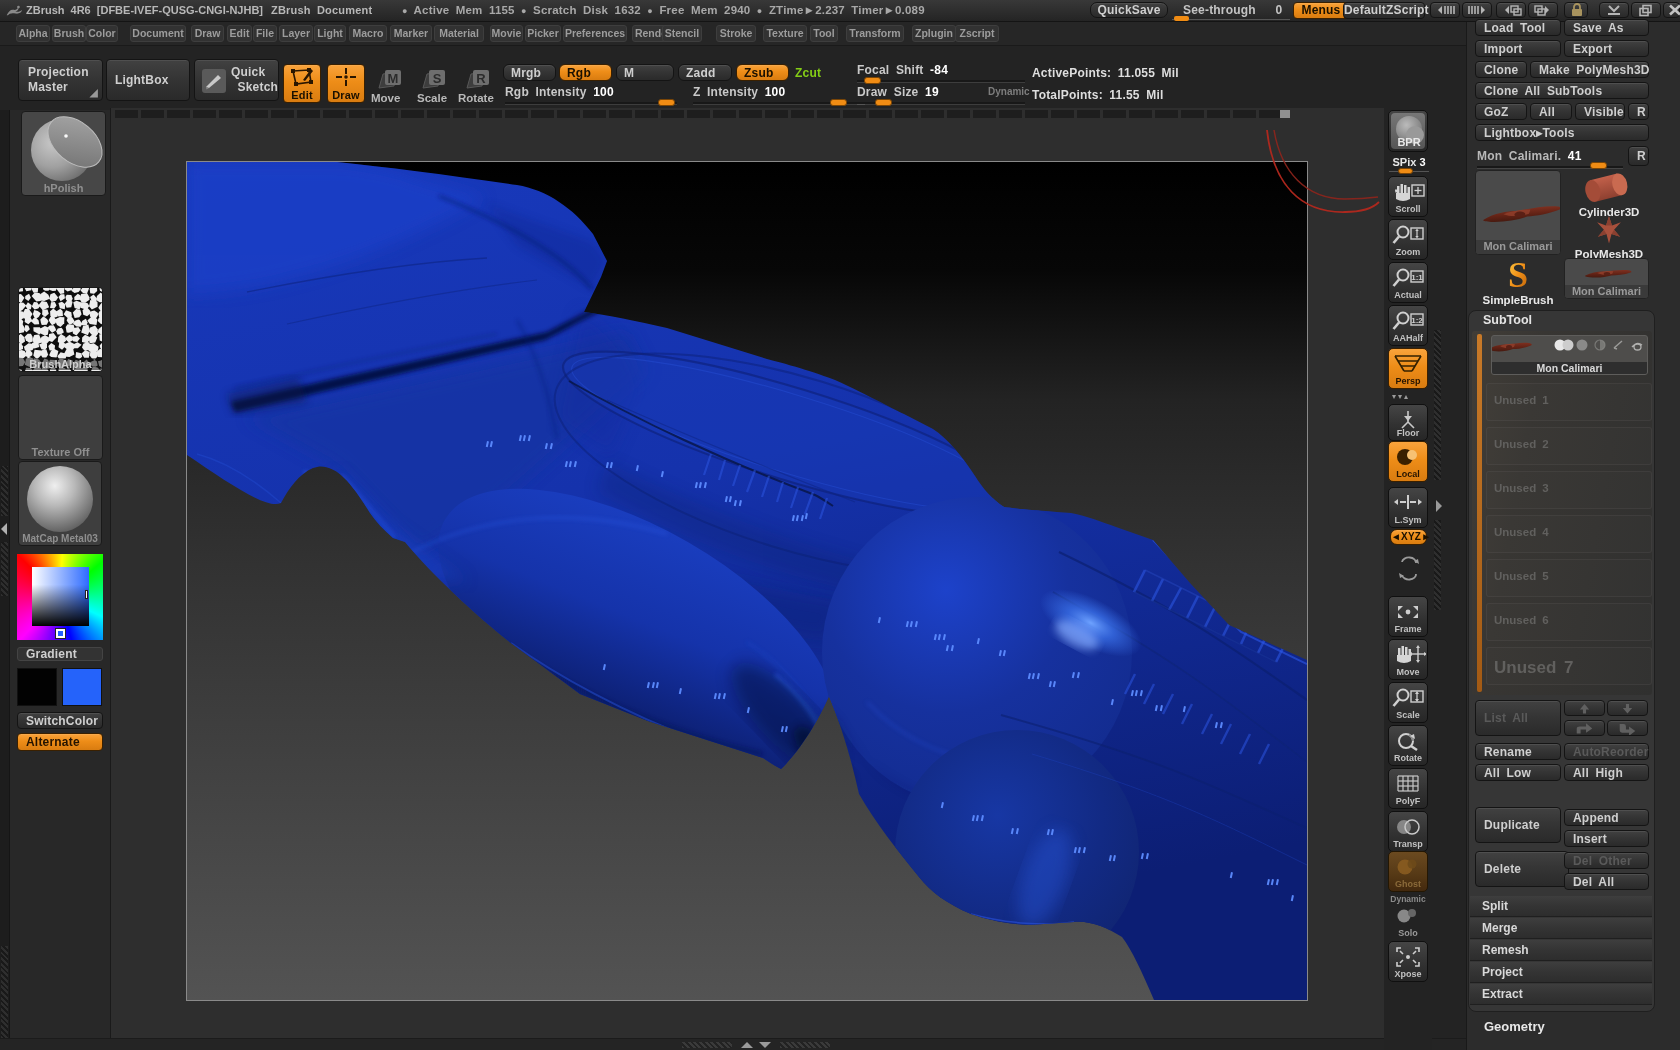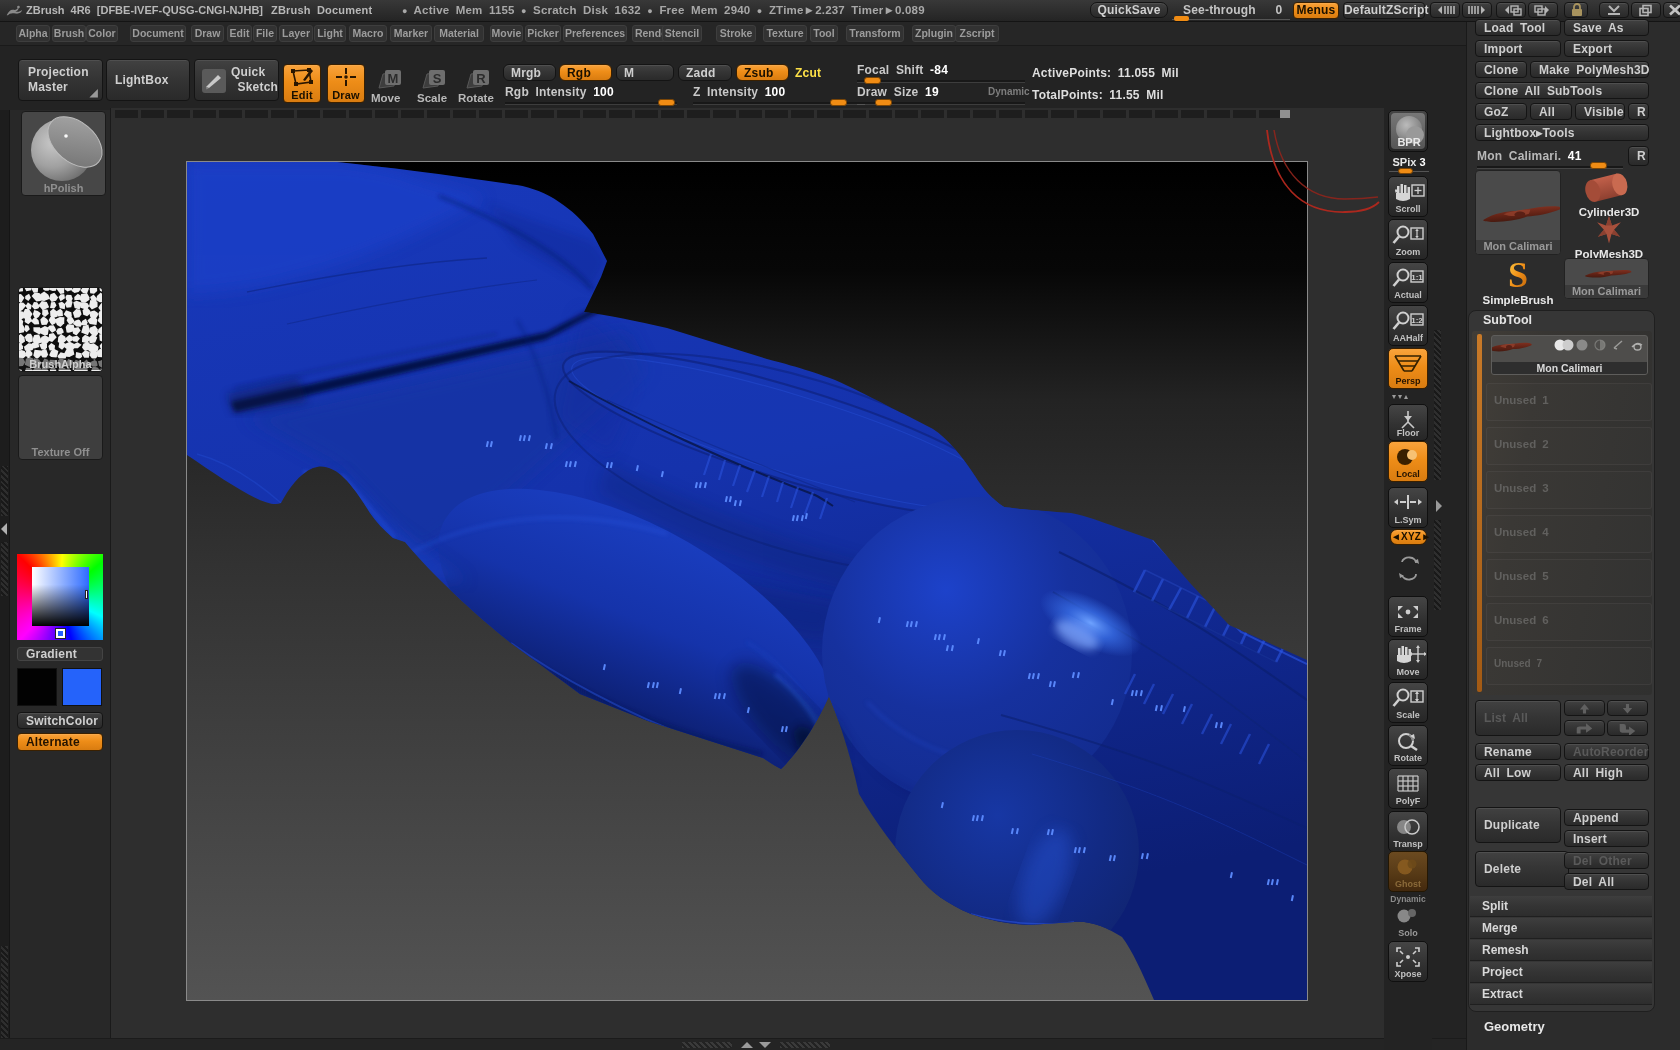--- a/index.html
+++ b/index.html
@@ -48,21 +48,21 @@
   <path d="M6 17 C9 10 13 7 17 8 C21 9 24 6 25 3 C26 6 24 10 20 11 C24 12 28 11 31 8 C30 13 25 15 20 14 C14 13 10 14 8 17 Z" fill="#8a8a8a"></path>
   <circle cx="25" cy="3.5" r="2.2" fill="#8a8a8a"></circle>
  </svg>
  <span class="abs wt" style="left:26px;top:4px;color:#b8b8b8;font-size:11px;word-spacing:3px;letter-spacing:0;">ZBrush 4R6 [DFBE-IVEF-QUSG-CNGI-NJHB]</span>
  <span class="abs wt" style="left:271px;top:4px;color:#b8b8b8;font-size:11px;word-spacing:3px;">ZBrush Document</span>
  <span class="abs wt" style="left:402px;top:4px;color:#a8a8a8;font-size:11.5px;word-spacing:3px;"><span style="font-size:9px;">●</span> Active Mem 1155 <span style="font-size:9px;">●</span> Scratch Disk 1632 <span style="font-size:9px;">●</span> Free Mem 2940 <span style="font-size:9px;">●</span> ZTime►2.237 Timer►0.089</span>
  <div class="btn" style="left:1090px;top:2px;width:78px;height:16px;text-align:center;line-height:14px;border-radius:7px;">QuickSave</div>
  <span class="abs wt" style="left:1183px;top:3px;color:#c4c4c4">See-through&nbsp;&nbsp; 0</span>
  <div class="abs" style="left:1172px;top:19px;width:118px;height:1px;background:#555"></div>
  <div class="abs" style="left:1174px;top:16px;width:15px;height:5px;background:#f08c14;border-radius:2px;"></div>
- <div class="btn obtn" style="left:1293px;top:2px;width:46px;height:17px;text-align:center;line-height:15px;">Menus</div>
+ <div class="btn obtn" style="left:1293px;top:2px;width:56px;height:17px;text-align:center;line-height:15px;">Menus</div>
  <div class="btn" style="left:1343px;top:2px;width:82px;height:17px;text-align:center;line-height:15px;">DefaultZScript</div>
  <div class="btn" style="left:1430px;top:2px;width:30px;height:16px;"><svg width="28" height="14" viewBox="0 0 28 14" style="margin:0 0 0 1px">
           <path d="M6 7 L10 3 V11 Z" fill="#b5b5b5"></path>
           <g stroke="#b5b5b5" stroke-width="1.6">
             <line x1="13" y1="3" x2="13" y2="11"></line>
             <line x1="16" y1="3" x2="16" y2="11"></line>
             <line x1="19" y1="3" x2="19" y2="11"></line>
             <line x1="22" y1="3" x2="22" y2="11"></line>
           </g>
         </svg></div>
@@ -195,21 +195,21 @@
       </div>
       <div class="btn" style="left:616px;top:18px;width:58px;height:17px;border-radius:6px;">
         <span style="position:absolute;left:7px;top:1px;">M</span>
       </div>
       <div class="btn" style="left:678px;top:18px;width:54px;height:17px;border-radius:6px;">
         <span style="position:absolute;left:7px;top:1px;">Zadd</span>
       </div>
       <div class="btn obtn" style="left:736px;top:18px;width:53px;height:17px;border-radius:6px;">
         <span style="position:absolute;left:7px;top:1px;">Zsub</span>
       </div>
-      <span class="abs wt" style="left:795px;top:20px;color:#fde047;">Zcut</span>
+      <span class="abs wt" style="left:795px;top:20px;color:#84cc16;">Zcut</span>
       <span class="abs wt" style="left:505px;top:39px;">Rgb Intensity <span style="color:#fff">100</span></span>
       <div class="sldtrack" style="left:505px;top:56px;width:172px;"></div>
       <div class="sldhandle" style="left:658px;top:53px;"></div>
       <span class="abs wt" style="left:693px;top:39px;">Z Intensity <span style="color:#fff">100</span></span>
       <div class="sldtrack" style="left:693px;top:56px;width:172px;"></div>
       <div class="sldhandle" style="left:830px;top:53px;"></div>
       <span class="abs wt" style="left:857px;top:17px;">Focal Shift <span style="color:#fff">-84</span></span>
       <div class="sldtrack" style="left:857px;top:34px;width:168px;"></div>
       <div class="sldhandle" style="left:864px;top:31px;"></div>
       <span class="abs wt" style="left:857px;top:39px;">Draw Size <span style="color:#fff">19</span></span>
@@ -367,20 +367,30 @@
           <polygon points="63.4,81.3 65.2,83.7 63.7,87.0 58.7,89.5 55.4,86.1 57.3,83.1 59.7,79.4" fill="#ededed"></polygon>
           <polygon points="70.5,85.9 67.5,89.2 62.1,84.9 65.8,81.0 70.0,80.3" fill="#ededed"></polygon>
           <polygon points="84.4,85.2 82.3,90.1 75.0,91.3 72.9,87.4 75.6,80.5 80.3,81.3" fill="#ededed"></polygon>
           <polygon points="87.0,89.8 82.6,87.7 83.5,82.3 88.2,83.4 90.8,86.6" fill="#ededed"></polygon>
         </svg>
         <div class="cap" style="color:#cfcfcf;background:rgba(20,20,20,.55);">BrushAlpha</div>
       </div>
       <div class="thumb" style="left:18px;top:265px;width:85px;height:85px;background:#3e3e3e;">
         <div class="cap">Texture  Off</div>
       </div>
+      <div class="thumb" style="left:18px;top:351px;width:84px;height:85px;background:#3e3e3e;"><svg width="82" height="70" viewBox="0 0 82 70">
+          <defs>
+            <radialGradient id="mcg" cx="42%" cy="30%" r="75%">
+              <stop offset="0%" stop-color="#efefef"></stop>
+              <stop offset="40%" stop-color="#b9b9b9"></stop>
+              <stop offset="100%" stop-color="#595959"></stop>
+            </radialGradient>
+          </defs>
+          <circle cx="41" cy="37" r="33" fill="url(#mcg)"></circle>
+        </svg><div class="cap" style="font-size:10px;">MatCap  Metal03</div></div>
       <div class="abs" style="left:17px;top:444px;width:86px;height:86px;background:conic-gradient(from 315deg, #f00, #ff0 48deg, #0f0 95deg, #0ff 160deg, #00f 210deg, #f0f 268deg, #f00 360deg);">
         <div class="abs" style="left:15px;top:13px;width:57px;height:59px;background:linear-gradient(to bottom,rgba(0,0,0,0) 30%,#000 100%),linear-gradient(to right,#fff,#2e6bff);"></div>
         <div class="abs" style="left:68px;top:36px;width:3px;height:9px;background:#fff;border:1px solid #222;"></div>
         <div class="abs" style="left:39px;top:75px;width:9px;height:9px;background:#2060ff;border:2px solid #fff;box-shadow:0 0 0 1px #222;"></div>
       </div>
       <div class="abs" style="left:17px;top:537px;width:86px;height:14px;background:#333;border:1px solid #444;border-radius:3px;"></div>
       <span class="abs wt" style="left:26px;top:537px;color:#cfcfcf;">Gradient</span>
       <div class="abs" style="left:17px;top:558px;width:40px;height:38px;background:#020202;border:1px solid #111;"></div>
       <div class="abs" style="left:62px;top:558px;width:40px;height:38px;background:#2563fa;border:1px solid #111;"></div>
       <div class="btn" style="left:17px;top:602px;width:86px;height:17px;">
@@ -996,21 +1006,21 @@
     <span class="abs" style="left:1494px;top:438px;color:#61605e;font-weight:bold;font-size:11.5px;word-spacing:3px;">Unused 2</span>
     <div class="abs" style="left:1486px;top:471px;width:166px;height:38px;background:rgba(255,255,255,0.012);border:1px solid rgba(110,108,104,0.18);border-radius:3px;"></div>
     <span class="abs" style="left:1494px;top:482px;color:#61605e;font-weight:bold;font-size:11.5px;word-spacing:3px;">Unused 3</span>
     <div class="abs" style="left:1486px;top:515px;width:166px;height:38px;background:rgba(255,255,255,0.012);border:1px solid rgba(110,108,104,0.18);border-radius:3px;"></div>
     <span class="abs" style="left:1494px;top:526px;color:#61605e;font-weight:bold;font-size:11.5px;word-spacing:3px;">Unused 4</span>
     <div class="abs" style="left:1486px;top:559px;width:166px;height:38px;background:rgba(255,255,255,0.012);border:1px solid rgba(110,108,104,0.18);border-radius:3px;"></div>
     <span class="abs" style="left:1494px;top:570px;color:#61605e;font-weight:bold;font-size:11.5px;word-spacing:3px;">Unused 5</span>
     <div class="abs" style="left:1486px;top:603px;width:166px;height:38px;background:rgba(255,255,255,0.012);border:1px solid rgba(110,108,104,0.18);border-radius:3px;"></div>
     <span class="abs" style="left:1494px;top:614px;color:#61605e;font-weight:bold;font-size:11.5px;word-spacing:3px;">Unused 6</span>
     <div class="abs" style="left:1486px;top:647px;width:166px;height:38px;background:rgba(255,255,255,0.012);border:1px solid rgba(110,108,104,0.18);border-radius:3px;"></div>
-    <span class="abs" style="left:1494px;top:658px;color:#61605e;font-weight:bold;font-size:10px;word-spacing:3px;">Unused 7</span>
+    <span class="abs" style="left:1494px;top:658px;color:#61605e;font-weight:bold;font-size:17px;word-spacing:3px;">Unused 7</span>
     <div class="btn dis" style="left:1475px;top:700px;width:86px;height:36px;font-size:12px;">
       <span class="lb">List All</span>
     </div>
     <div class="btn dis" style="left:1564px;top:700px;width:41px;height:16px;">
       <svg width="39" height="14" viewBox="0 0 40 18" style="display:block;margin:auto">
         <g fill="#606060">
           <path d="M20 4 L14 11 h4 v5 h4 v-5 h4 Z"></path>
         </g>
       </svg>
     </div>

